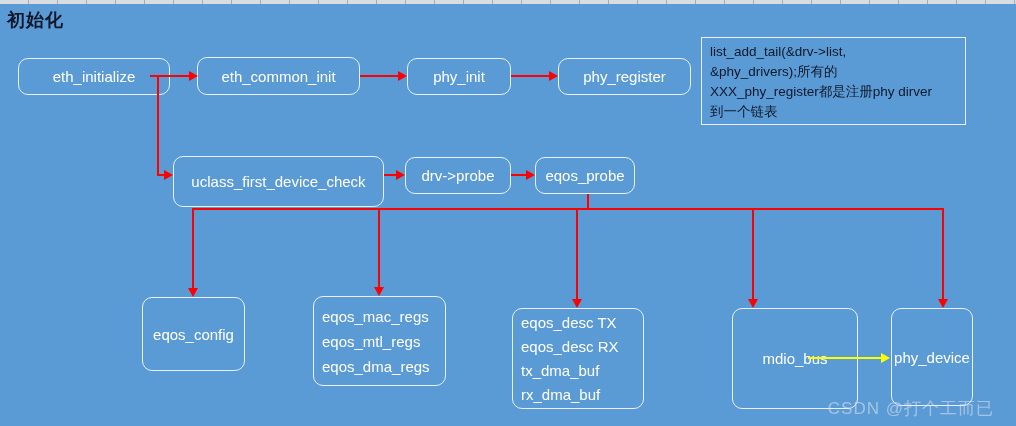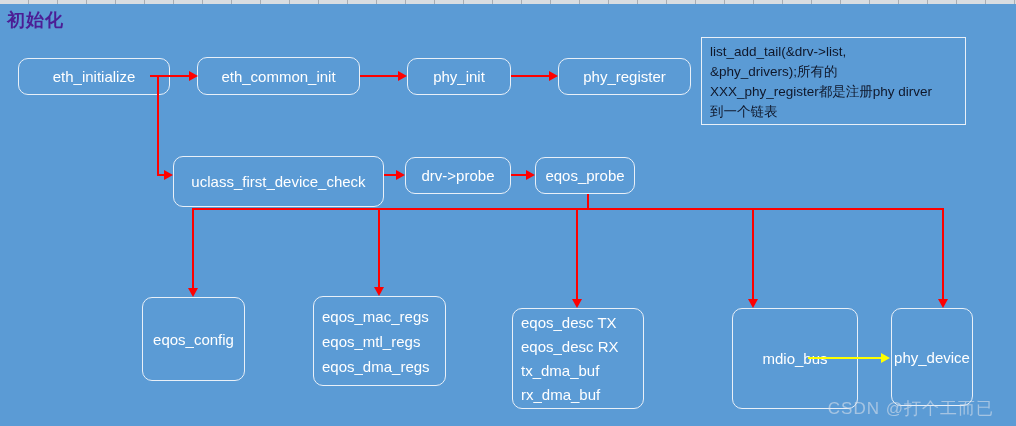--- a/index.html
+++ b/index.html
@@ -7,21 +7,21 @@
     --box-border:#e9f0f8;
     --box-text:#ffffff;
     --connector-red:#ff0000;
     --connector-yellow:#ffff00;
   }
   *{margin:0;padding:0;box-sizing:border-box}
   body{font-family:"Liberation Sans",sans-serif}
   .canvas{position:relative;width:1016px;height:426px;background:var(--background);overflow:hidden}
   .topstrip{position:absolute;left:0;top:0;width:1016px;height:4px;
     background:repeating-linear-gradient(to right,#d9dde1 0 28px,#a8adb3 28px 29px)}
-  .title{position:absolute;left:7px;top:8px;color:#4c1d95;font-size:18px;font-weight:bold;letter-spacing:1px}
+  .title{position:absolute;left:7px;top:8px;color:#0f172a;font-size:18px;font-weight:bold;letter-spacing:1px}
   .node{position:absolute;border:1.6px solid var(--box-border);border-radius:10px;
     color:var(--box-text);font-size:15px;display:flex;align-items:center;justify-content:center;
     white-space:nowrap;background:transparent}
   .node.multi{flex-direction:column;align-items:flex-start;justify-content:center;padding-left:8px;line-height:25px}
   .node.multi .ln{display:block}
   .note{position:absolute;border:1.3px solid var(--box-border);color:#0f172a;font-size:13.5px;
     line-height:20px;padding:4px 8px;white-space:nowrap}
   .hline{position:absolute;height:2px;background:var(--connector-red)}
   .vline{position:absolute;width:2px;background:var(--connector-red)}
   .hline.y{background:var(--connector-yellow)}
@@ -64,21 +64,21 @@
   <div class="node" style="left:173px;top:156px;width:211px;height:51px">
     <span>uclass_first_device_check</span>
   </div>
   <div class="node" style="left:405px;top:157px;width:106px;height:37px">
     <span>drv-&gt;probe</span>
   </div>
   <div class="node" style="left:535px;top:157px;width:100px;height:37px">
     <span>eqos_probe</span>
   </div>
 
-  <div class="node" style="left:142px;top:297px;width:103px;height:84px">
+  <div class="node" style="left:142px;top:297px;width:103px;height:74px">
     <span>eqos_config</span>
   </div>
   <div class="node multi" style="left:313px;top:296px;width:133px;height:90px">
     <span class="ln">eqos_mac_regs</span>
     <span class="ln">eqos_mtl_regs</span>
     <span class="ln">eqos_dma_regs</span>
   </div>
   <div class="node multi" style="left:512px;top:308px;width:132px;height:101px;line-height:24px">
     <span class="ln">eqos_desc TX</span>
     <span class="ln">eqos_desc RX</span>

